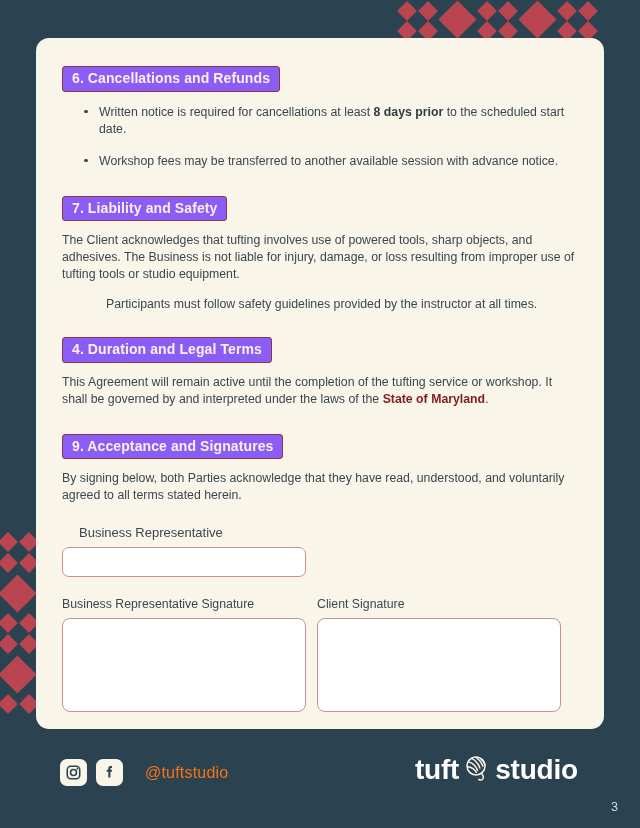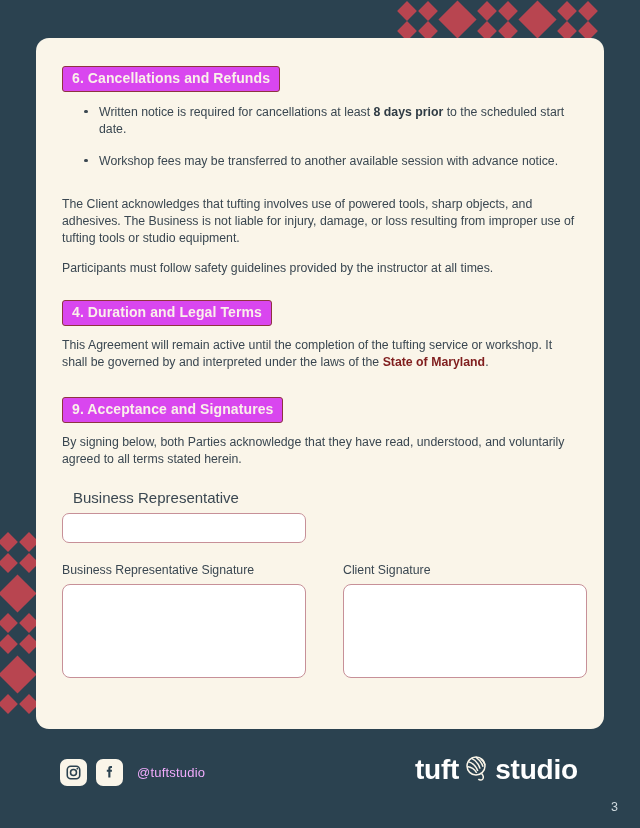--- a/index.html
+++ b/index.html
@@ -46,42 +46,42 @@
     height: 691px;
     background: #faf5e9;
     border-radius: 13px;
     box-sizing: border-box;
     padding: 28px 26px 0 26px;
   }
 
   
   .badge {
     display: inline-block;
-    background: #d946ef;
+    background: #8b5cf6;
     border: 1px solid #8e3540;
     border-radius: 3px;
     color: #faf0ea;
     font-size: 14px;
     font-weight: bold;
     letter-spacing: 0.1px;
     padding: 4px 9px 5px 9px;
     line-height: 1.05;
   }
   .sec-7 { margin-top: 26px; }
   .sec-8 { margin-top: 24px; }
   .sec-9 { margin-top: 26px; }
 
   
   p.body {
     color: #3a4751;
     font-size: 12.3px;
     line-height: 1.38;
     margin: 11px 0 0 0;
   }
-  p.body.tight { margin-top: 13px; }
+  p.body.tight { margin-top: 13px; margin-left: 44px; }
   p.body b { font-weight: bold; color: #7f1d1d; }
 
   ul.bullets {
     margin: 12px 0 0 0;
     padding: 0 0 0 22px;
     list-style: none;
   }
   ul.bullets li {
     color: #3a4751;
     font-size: 12.3px;
@@ -99,41 +99,41 @@
     width: 3.5px;
     height: 3.5px;
     border-radius: 50%;
     background: #3a4751;
   }
   ul.bullets li b { font-weight: bold; color: #2f3b44; }
 
   
   .field-label {
     color: #3a4751;
-    font-size: 15px;
-    margin: 21px 0 7px 11px;
+    font-size: 13px;
+    margin: 21px 0 7px 17px;
   }
   .text-input {
     width: 244px;
     height: 30px;
     box-sizing: border-box;
     background: #ffffff;
     border: 1px solid #c79098;
     border-radius: 7px;
     font-family: "Liberation Sans", sans-serif;
     font-size: 12.3px;
     color: #3a4751;
     padding: 0 8px;
     display: block;
     outline: none;
   }
 
   .sig-row {
     display: flex;
-    gap: 37px;
+    gap: 11px;
     margin-top: 20px;
     align-items: flex-end;
   }
   .sig-col { width: 244px; }
   .sig-label {
     color: #3a4751;
     font-size: 12.3px;
     margin-bottom: 7px;
   }
   .sig-box {
@@ -166,23 +166,23 @@
     border-radius: 7px;
     background: #faf5e9;
     margin-right: 9px;
     position: relative;
     display: flex;
     align-items: center;
     justify-content: center;
   }
   .ico svg { display: block; }
   .handle {
-    color: #f0abfc;
-    font-size: 13px;
-    margin-left: 5px;
+    color: #f97316;
+    font-size: 16px;
+    margin-left: 13px;
     letter-spacing: 0.2px;
   }
 
   .logo {
     position: absolute;
     right: 62px;
     top: 23px;
     display: flex;
     align-items: center;
     color: #ffffff;
@@ -252,20 +252,21 @@
 
   <div>
     <span class="badge">6. Cancellations and Refunds</span>
     <ul class="bullets">
       <li><span>Written notice is required for cancellations at least </span><b>8 days prior</b><span> to the scheduled start date.</span></li>
       <li><span>Workshop fees may be transferred to another available session with advance notice.</span></li>
     </ul>
   </div>
 
   <div class="sec-7">
+    <span class="badge">7. Liability and Safety</span>
     <p class="body">The Client acknowledges that tufting involves use of powered tools, sharp objects, and adhesives. The Business is not liable for injury, damage, or loss resulting from improper use of tufting tools or studio equipment.</p>
     <p class="body tight">Participants must follow safety guidelines provided by the instructor at all times.</p>
   </div>
 
   <div class="sec-8">
     <span class="badge">4. Duration and Legal Terms</span>
     <p class="body"><span>This Agreement will remain active until the completion of the tufting service or workshop. It shall be governed by and interpreted under the laws of the </span><b>State of Maryland</b><span>.</span></p>
   </div>
 
   <div class="sec-9">

